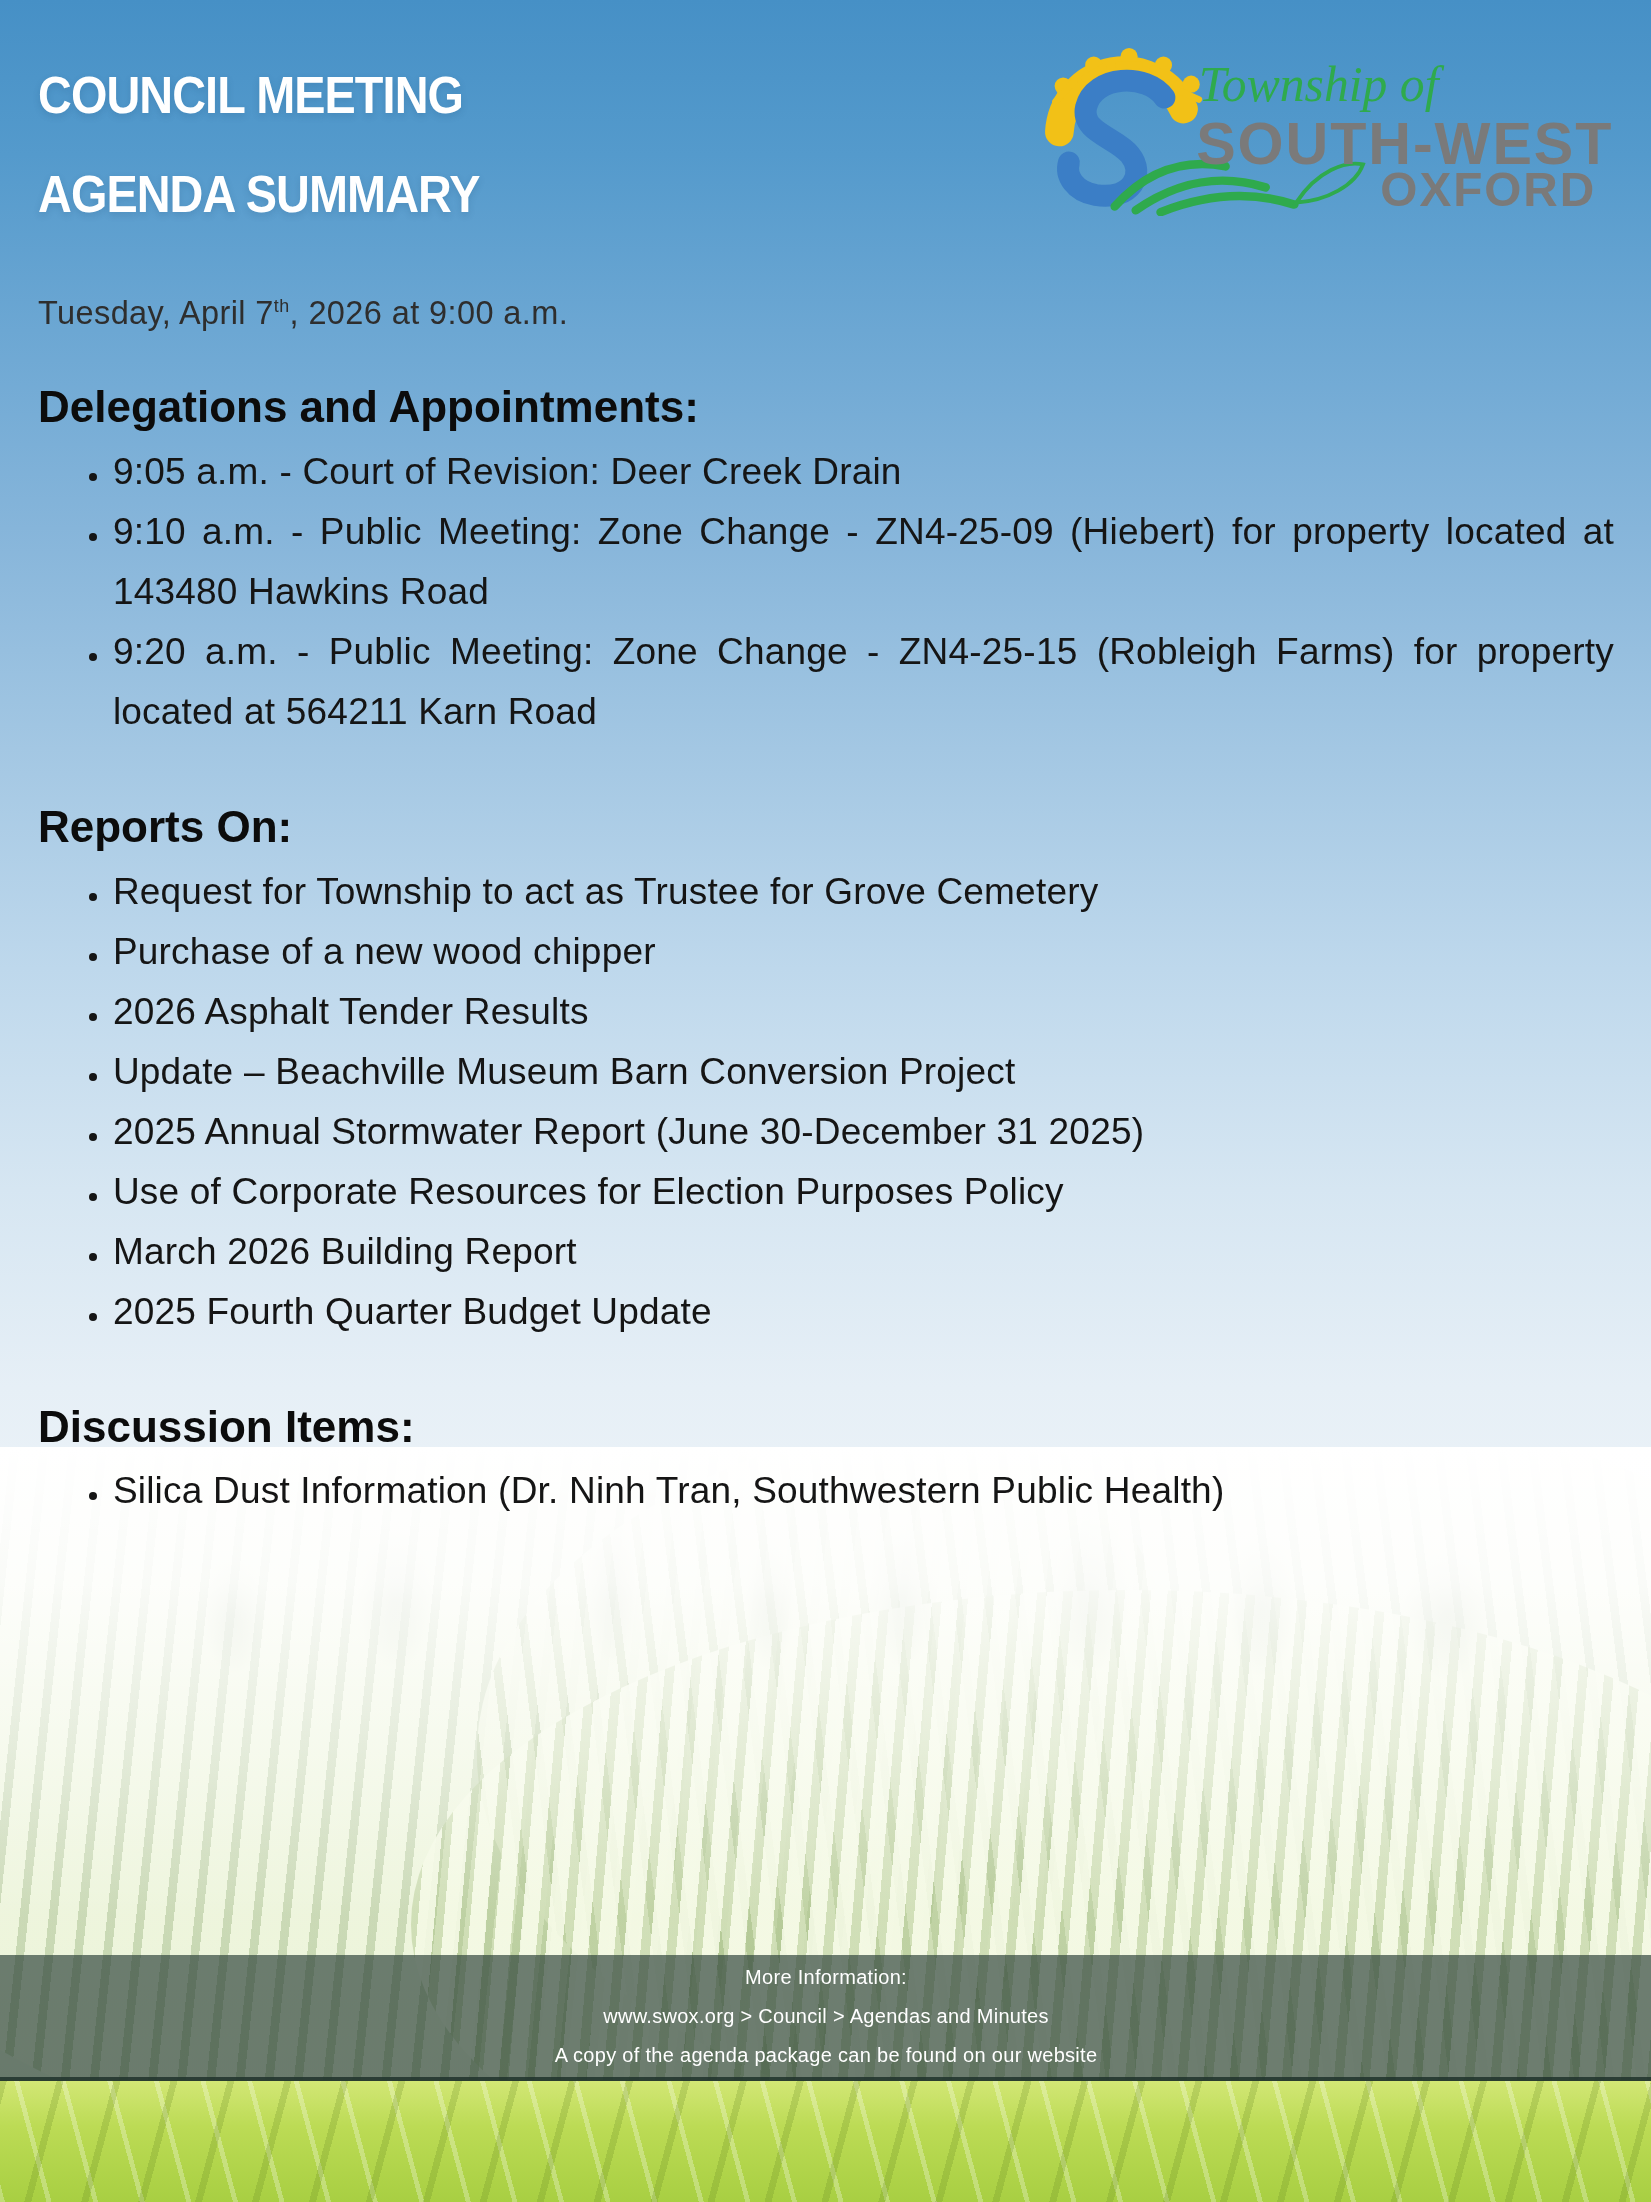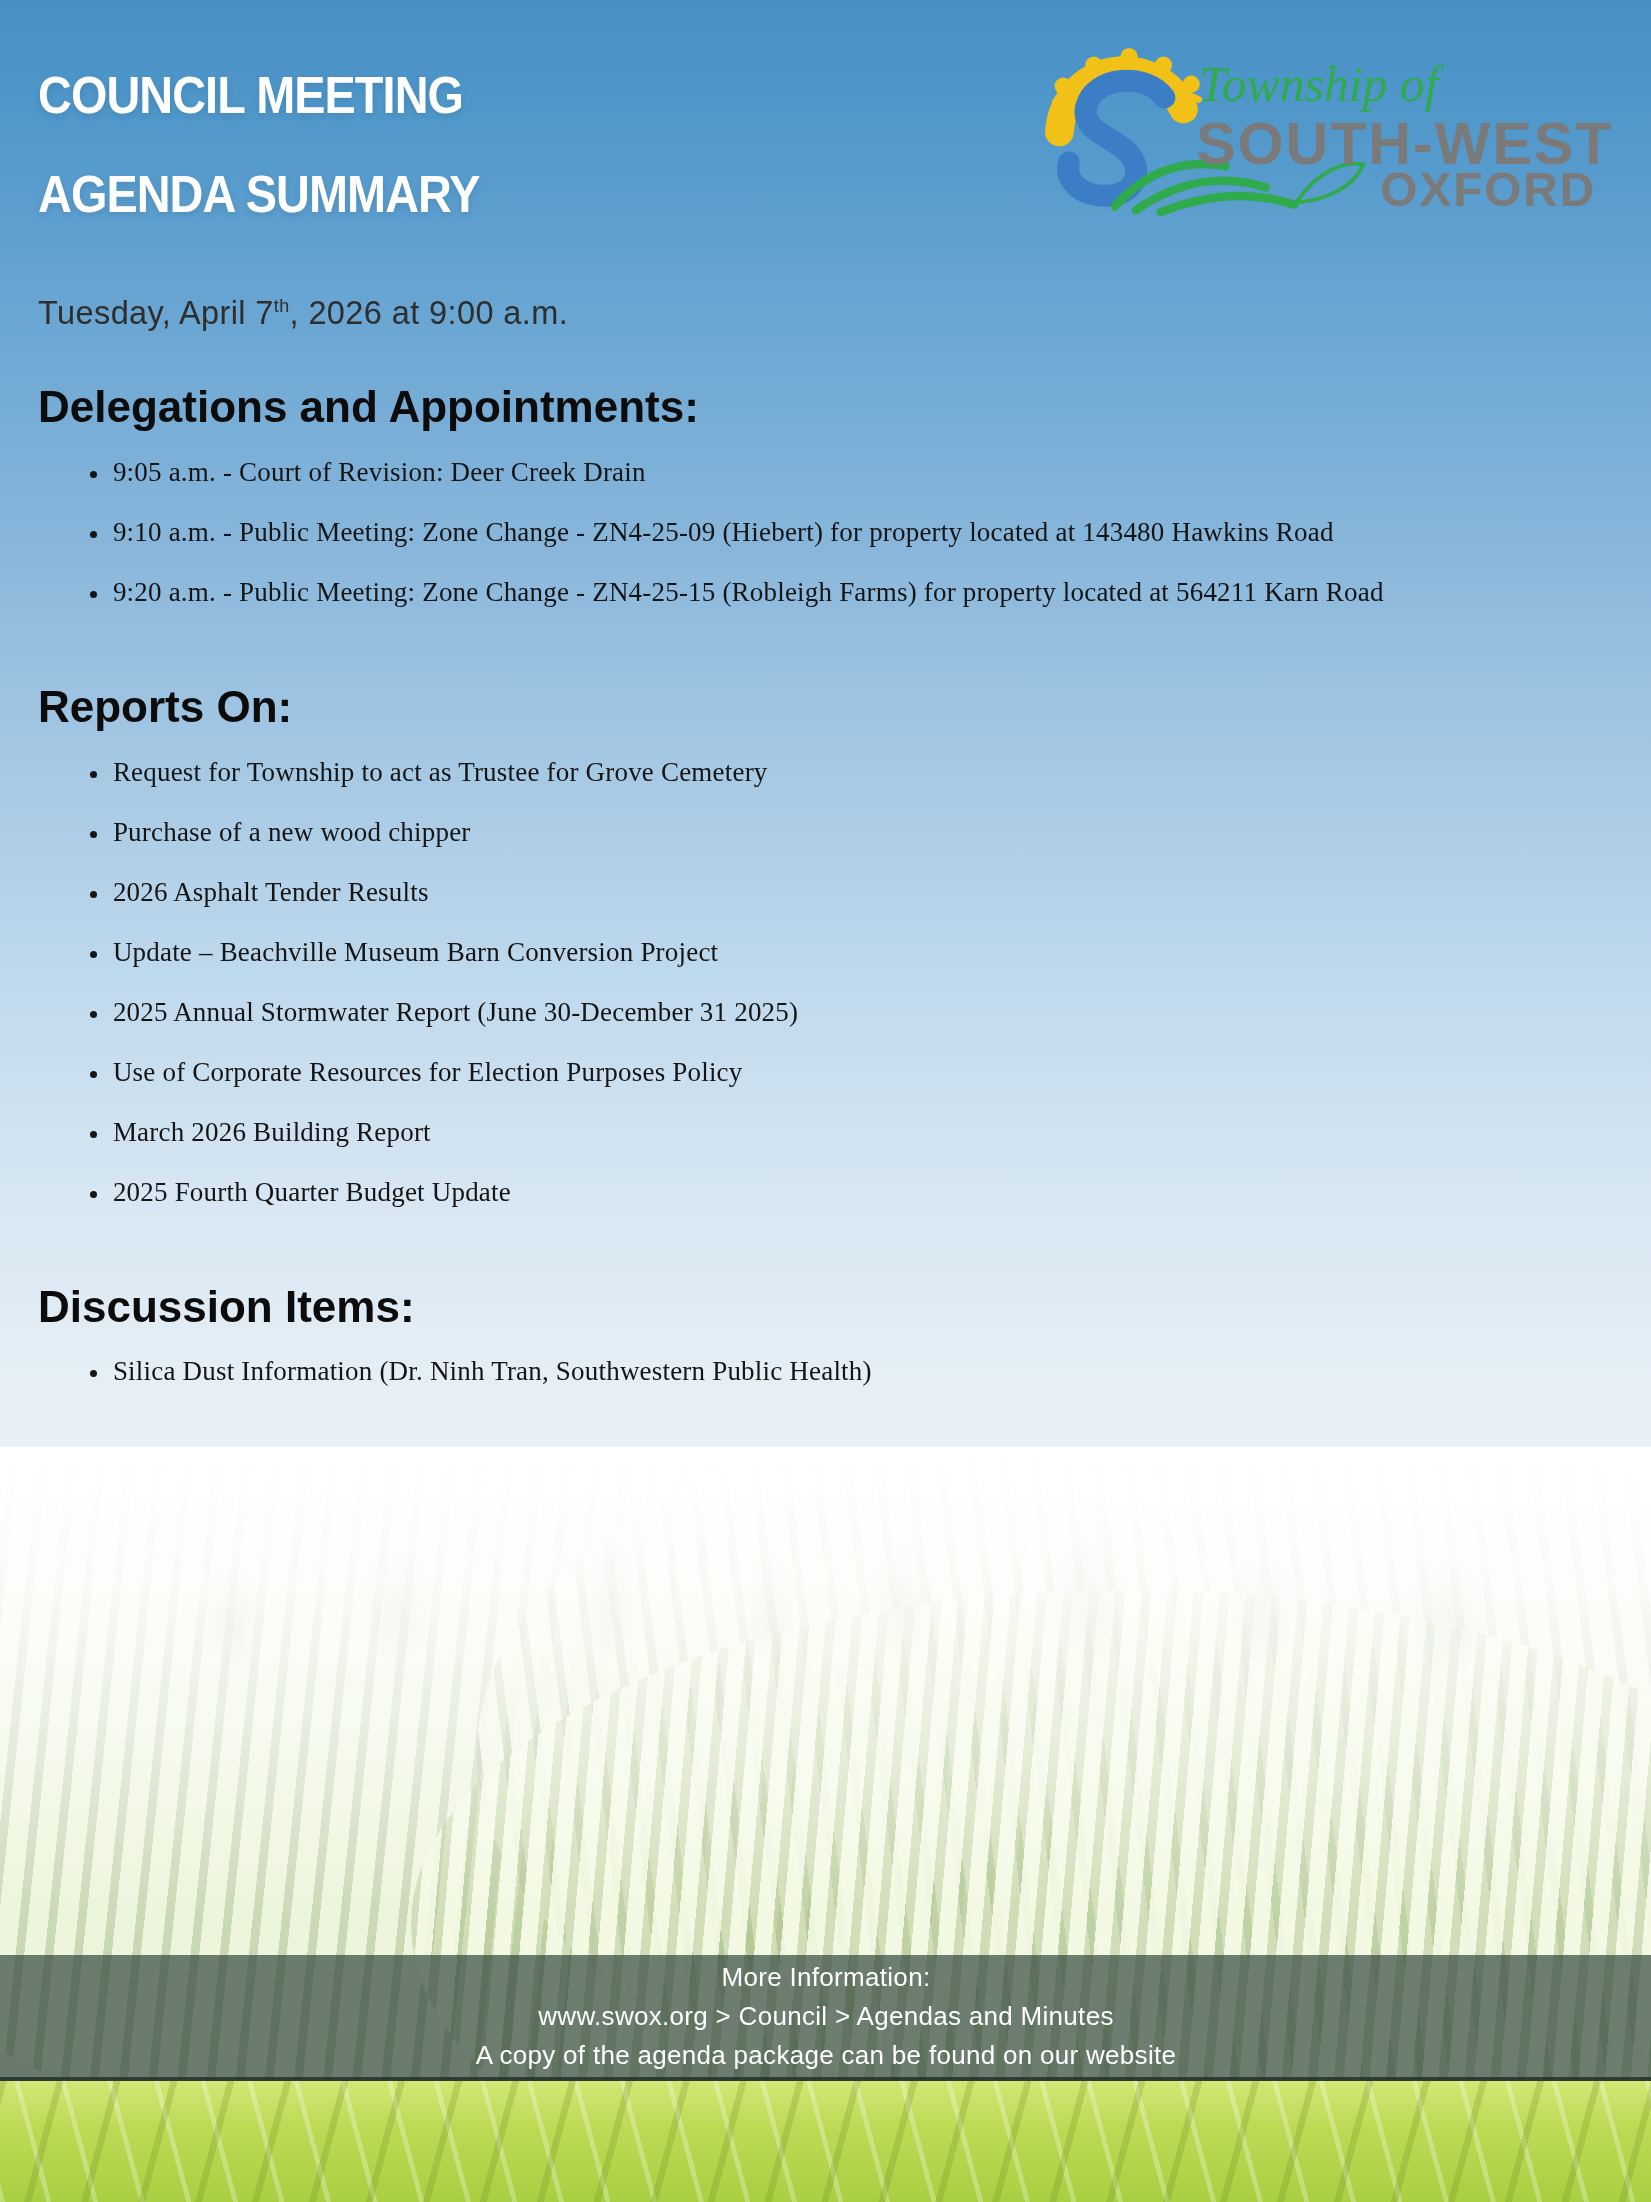--- a/index.html
+++ b/index.html
@@ -30,38 +30,38 @@
   .grass-bottom { position:absolute; left:0; right:0; bottom:0; height:122px;
     background:
       repeating-linear-gradient(105deg, rgba(96,130,30,0.22) 0 6.7px, rgba(255,255,255,0) 6.7px 55px),
       repeating-linear-gradient(75deg, rgba(255,255,255,0.28) 0 4.8px, rgba(255,255,255,0) 4.8px 45px),
       linear-gradient(180deg, #d3e776 0%, #bcdb55 38%, #a8cf42 100%); }
 
   
   .footer-band { position:absolute; left:0; right:0; bottom:121px; height:126px; box-sizing:border-box;
     background:rgba(45,66,58,0.68); border-bottom:4.8px solid rgba(32,51,44,0.85);
     display:flex; flex-direction:column; justify-content:center; align-items:center; z-index:5; }
-  .footer-band p { margin:0; color:#ffffff; font-size:26px; line-height:39px; font-weight:400; letter-spacing:0.3px; }
+  .footer-band p { margin:0; color:#ffffff; font-size:20px; line-height:39px; font-weight:400; letter-spacing:0.3px; }
 
   
   .content { position:absolute; inset:0; z-index:2; padding:0 38px; box-sizing:border-box; }
   .title { margin-top:46px; color:#ffffff; font-weight:800; font-size:52px; line-height:99px;
     letter-spacing:-1px; text-shadow:0 2.9px 7.6px rgba(25,70,110,0.18); }
   .title .tline { transform:scaleX(0.9); transform-origin:left; white-space:nowrap; }
   .logo { position:absolute; top:25px; right:27px; width:585px; height:191px; }
 
   .meta { margin-top:32.5px; color:#2e2e2e; font-size:32.5px; line-height:59px; letter-spacing:0.4px; }
   .meta sup { font-size:55%; }
 
   
   .section-heading { margin:0; margin-top:40px; color:#0c0c0c; font-weight:800; font-size:44px; letter-spacing:0; }
   .section-heading.gap { margin-top:60px; }
   ul.bullets { margin:9.6px 0 0 0; padding-left:73px; }
-  ul.bullets li { color:#151515; font-size:27px; line-height:60px; text-align:justify;
-    padding-left:1.9px; letter-spacing:0.2px;font-family:Liberation Serif, serif; }
+  ul.bullets li { color:#151515; font-size:37px; line-height:60px; text-align:justify;
+    padding-left:1.9px; letter-spacing:0.2px; }
   ul.bullets li::marker { font-size:25px; }
 </style>
 </head>
 <body>
 
 <div class="page">
 
   <div class="landscape">
     <div class="hill hill-a"></div>
     <div class="hill hill-b"></div>

